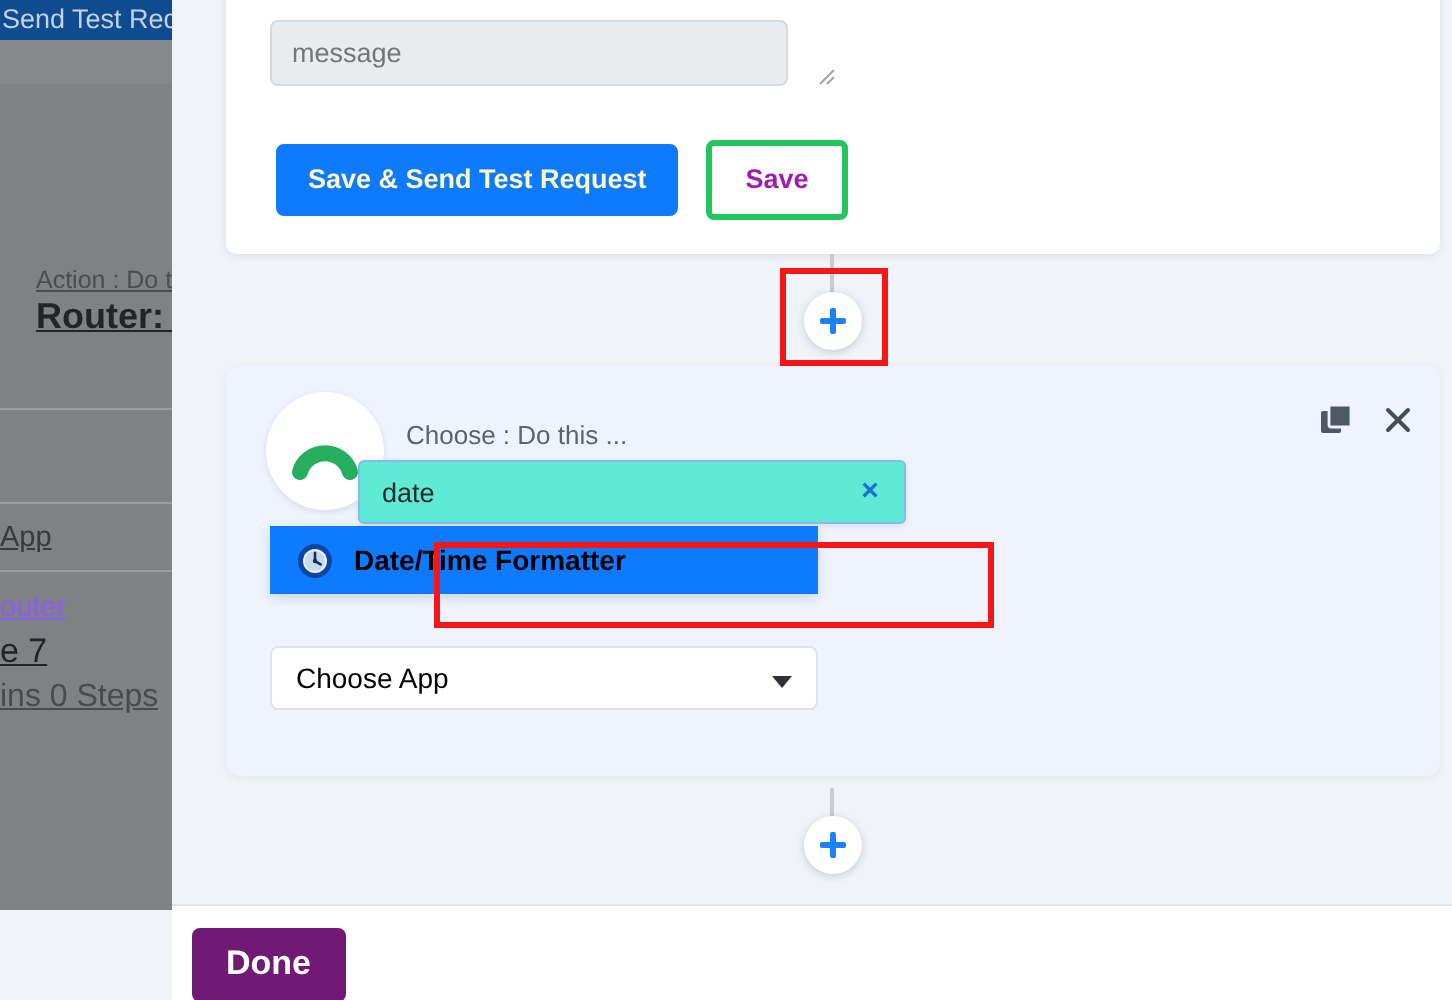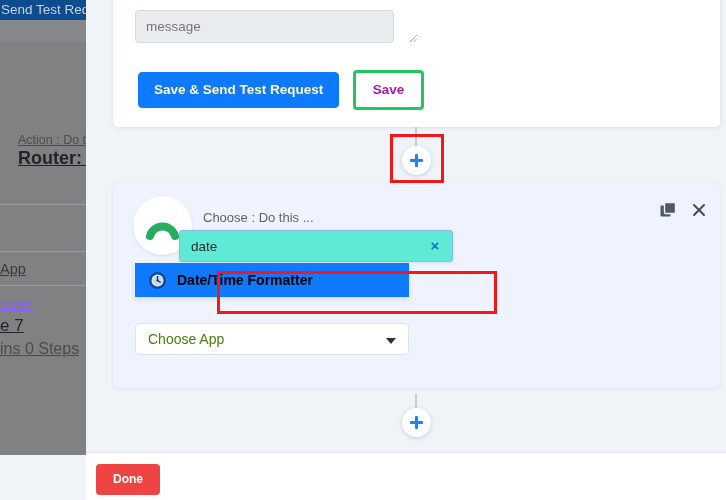--- a/index.html
+++ b/index.html
@@ -259,36 +259,36 @@
   #choose-app {
     position: absolute; left: 22px; top: 140px;
     width: 274px; height: 32px;
     background: #ffffff;
     border: 1px solid #dfe3e8;
     border-radius: 4px;
     cursor: pointer;
   }
   #choose-app-label {
     position: absolute; left: 12px; top: 7px;
-    font-size: 14px; color: #4d7c0f;
+    font-size: 14px; color: #000000;
   }
   #choose-app-caret {
     position: absolute; right: 12px; top: 14px;
     width: 0; height: 0;
     border-left: 5px solid transparent;
     border-right: 5px solid transparent;
     border-top: 6px solid #2f3337;
   }
 
   
   #btn-done {
     position: absolute; left: 10px; top: 11px;
-    background: #ef4444; color: #ffffff;
+    background: #701a75; color: #ffffff;
     border: none; border-radius: 4px;
-    font-size: 12px; font-weight: bold;
+    font-size: 17px; font-weight: bold;
     padding: 8px 17px 9px 17px;
     font-family: "Liberation Sans", sans-serif;
     cursor: pointer;
   }
 </style>
 </head>
 <body>
 
 <div id="bg-app">
   <div class="dim"></div>

